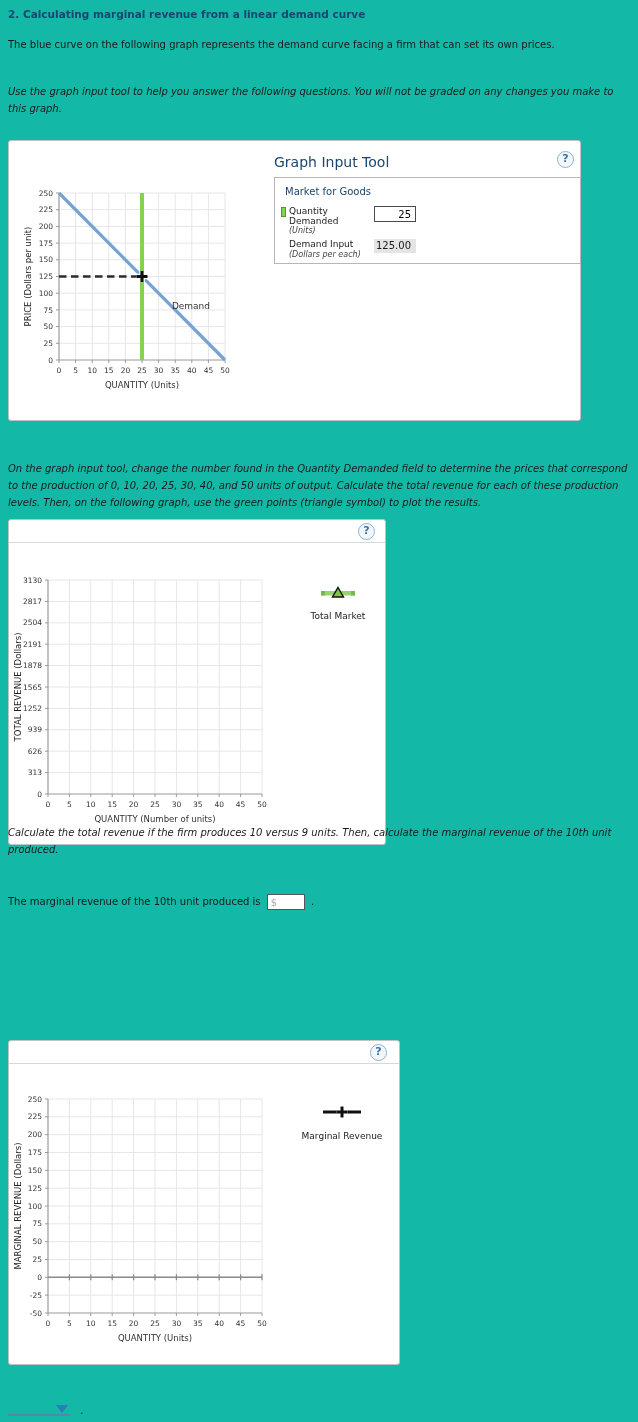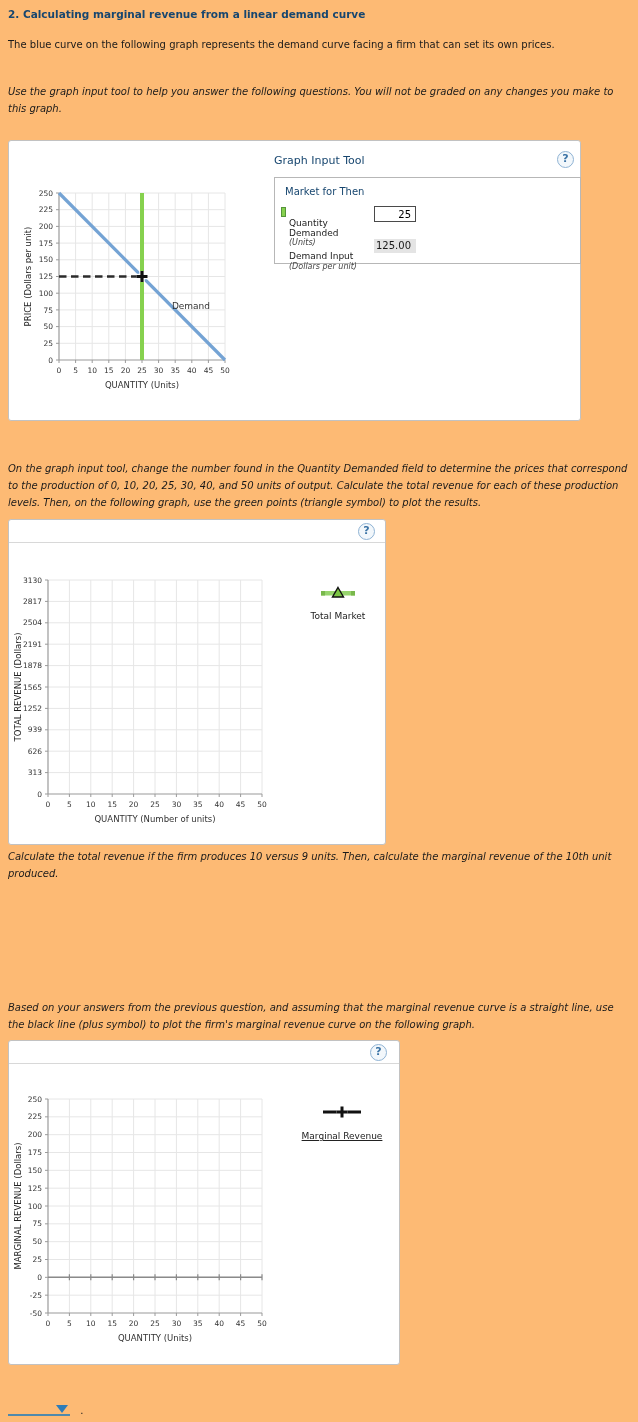--- a/index.html
+++ b/index.html
@@ -1,33 +1,33 @@
 <!DOCTYPE html>
 <html><head>
 <meta charset="utf-8">
 <style>
   * { box-sizing: border-box; }
   html,body { margin:0; padding:0; background:#fff; }
   body { font-family:"DejaVu Sans","Liberation Sans",sans-serif; color:#1a1a1a; }
-  .page { position:relative; width:638px; height:1422px; background:#fdba74; overflow:hidden; }
+  .page { position:relative; width:638px; height:1422px; background:#14b8a6; overflow:hidden; }
   .para { position:absolute; font-size:10px; line-height:17px; color:#1a1a1a; }
   .italic { font-style:italic; }
   .title { position:absolute; font-size:10.5px; font-weight:bold; color:#17466F; }
 
   .panel { position:absolute; border:1px solid #c2c2c2; border-radius:3px; background:#fff; }
   .panel-strip { position:absolute; left:0; top:0; right:0; height:23px; border-bottom:1px solid #d8d8d8; }
 
   .help { position:absolute; width:17px; height:17px; border-radius:50%;
           border:1.5px solid #8fb3d4; background:#f2f7fb; color:#3c74a6;
           font-size:11px; font-weight:bold; text-align:center; line-height:14px; cursor:pointer; }
 
-  .git-title { position:absolute; font-size:11px; color:#17466F; }
+  .git-title { position:absolute; font-size:14px; color:#17466F; }
   .market-box { position:absolute; border:1px solid #b7b7b7; background:#fff; }
   .market-title { position:absolute; left:10px; top:8px; font-size:10px; color:#17466F; }
-  .fld-label { position:absolute; font-size:9px; color:#222; line-height:9.5px; width:80px;margin-top:12px; }
+  .fld-label { position:absolute; font-size:9px; color:#222; line-height:9.5px; width:80px; }
   .fld-sub { font-style:italic; font-size:8px; color:#444; }
   .green-sq { position:absolute; width:5px; height:10px; background:#86d14e; border:1px solid #55943a; }
   .gi-input { position:absolute; width:42px; height:16px; border:1px solid #4a4a4a; background:#fff;
               font-family:inherit; font-size:10px; text-align:right; padding:0 4px; }
   .gi-grey { position:absolute; width:42px; height:14px; background:#e4e4e4; font-size:10px;
              text-align:right; padding:1px 5px 0 0; color:#1a1a1a; }
 
   .chart { position:absolute; }
   .legend { position:absolute; text-align:center; font-size:9px; color:#222; cursor:pointer; }
   .legend .sym { display:inline-block; }
@@ -128,32 +128,32 @@
           <path d="M117.5 93.5 H128.5 M123 88 V99" stroke="#111" stroke-width="3.2"></path>
           <text x="152.88" y="126.232" text-anchor="start" font-size="9" fill="#333" font-family="DejaVu Sans,sans-serif">Demand</text>
           <text x="123" y="205" text-anchor="middle" font-size="8.5" fill="#333" font-family="DejaVu Sans,sans-serif">QUANTITY (Units)</text>
           <text x="12" y="93.5" text-anchor="middle" font-size="8.5" fill="#222" font-family="DejaVu Sans,sans-serif" transform="rotate(-90,12,93.5)">PRICE (Dollars per unit)</text>
         </svg></div>
 
     <div class="git-title" style="left:265px; top:13px;">Graph Input Tool</div>
     <div class="help" style="left:548px; top:10px;">?</div>
 
     <div class="market-box" style="left:265px; top:36px; width:307px; height:87px;">
-      <div class="market-title">Market for Then</div>
+      <div class="market-title">Market for Goods</div>
 
       <span class="green-sq" style="left:6px; top:29px;"></span>
       <div class="fld-label" style="left:14px; top:29px; width:62px;">
         <span>Quantity Demanded</span><br>
         <span class="fld-sub">(Units)</span>
       </div>
       <input class="gi-input" style="left: 99px; top: 28px;" value="25">
 
       <div class="fld-label" style="left:14px; top:62px; width:86px;">
         <span>Demand Input</span><br>
-        <span class="fld-sub">(Dollars per unit)</span>
+        <span class="fld-sub">(Dollars per each)</span>
       </div>
       <div class="gi-grey" style="left:99px; top:61px;">125.00</div>
     </div>
   </div>
 
   <div class="para italic" style="left:8px; top:460px; width:624px;">On the graph input tool, change the number found in the Quantity Demanded field to determine the prices that correspond to the production of 0, 10, 20, 25, 30, 40, and 50 units of output. Calculate the total revenue for each of these production levels. Then, on the following graph, use the green points (triangle symbol) to plot the results.</div>
 
   <div class="panel" style="left:8px; top:519px; width:378px; height:326px;">
     <div class="panel-strip">
       <div class="help" style="right:10px; top:3px;">?</div>
@@ -234,24 +234,28 @@
           <rect x="3" y="5" width="34" height="4.5" fill="#97d46d"></rect>
           <rect x="3" y="5" width="4" height="4.5" fill="#79b84c"></rect>
           <rect x="33" y="5" width="4" height="4.5" fill="#79b84c"></rect>
           <polygon points="20,1.5 25.5,11 14.5,11" fill="#7cc544" stroke="#111" stroke-width="1.4"></polygon>
         </svg>
       </span>
       <div class="lbl">Total Market</div>
     </div>
   </div>
 
-  <div class="para italic" style="left:8px; top:848px; width:624px;">Calculate the total revenue if the firm produces 10 versus 9 units. Then, calculate the marginal revenue of the 10th unit produced.</div>
-
-
-  <div class="para italic" style="left:8px; top:999px; width:624px;">Based on your answers from the previous question, and assuming that the marginal revenue curve is a straight line, use the black line (plus symbol) to plot the firm's marginal revenue curve on the following graph.</div>
+  <div class="para italic" style="left:8px; top:824px; width:624px;">Calculate the total revenue if the firm produces 10 versus 9 units. Then, calculate the marginal revenue of the 10th unit produced.</div>
+  <div class="ans-row" style="left:8px; top:894px;">
+    <span>The marginal revenue of the 10th unit produced is</span>
+    <input class="ans-input" placeholder="$" style="">
+    <span>.</span>
+  </div>
+
+
 
   <div class="panel" style="left:8px; top:1040px; width:392px; height:325px;">
     <div class="panel-strip">
       <div class="help" style="right:12px; top:3px;">?</div>
     </div>
     <div class="chart" id="chart-mr" style="left:0px; top:30px; width:280px; height:280px;"><svg width="280" height="280" viewBox="0 0 280 280">
           <line x1="60.400000000000006" y1="28" x2="60.400000000000006" y2="242" stroke="#e6e6e6" stroke-width="1"></line>
           <line x1="81.80000000000001" y1="28" x2="81.80000000000001" y2="242" stroke="#e6e6e6" stroke-width="1"></line>
           <line x1="103.2" y1="28" x2="103.2" y2="242" stroke="#e6e6e6" stroke-width="1"></line>
           <line x1="124.60000000000001" y1="28" x2="124.60000000000001" y2="242" stroke="#e6e6e6" stroke-width="1"></line>
@@ -330,21 +334,21 @@
           <line x1="124.60000000000001" y1="203.33333333333334" x2="124.60000000000001" y2="209.33333333333334" stroke="#8a8a8a" stroke-width="1.2"></line>
           <line x1="146" y1="203.33333333333334" x2="146" y2="209.33333333333334" stroke="#8a8a8a" stroke-width="1.2"></line>
           <line x1="167.4" y1="203.33333333333334" x2="167.4" y2="209.33333333333334" stroke="#8a8a8a" stroke-width="1.2"></line>
           <line x1="188.79999999999998" y1="203.33333333333334" x2="188.79999999999998" y2="209.33333333333334" stroke="#8a8a8a" stroke-width="1.2"></line>
           <line x1="210.20000000000002" y1="203.33333333333334" x2="210.20000000000002" y2="209.33333333333334" stroke="#8a8a8a" stroke-width="1.2"></line>
           <line x1="231.6" y1="203.33333333333334" x2="231.6" y2="209.33333333333334" stroke="#8a8a8a" stroke-width="1.2"></line>
           <line x1="253" y1="203.33333333333334" x2="253" y2="209.33333333333334" stroke="#8a8a8a" stroke-width="1.2"></line>
           <text x="146" y="270" text-anchor="middle" font-size="8.5" fill="#333" font-family="DejaVu Sans,sans-serif">QUANTITY (Units)</text>
           <text x="12" y="135" text-anchor="middle" font-size="8.5" fill="#222" font-family="DejaVu Sans,sans-serif" transform="rotate(-90,12,135)">MARGINAL REVENUE (Dollars)</text>
         </svg></div>
-    <div class="legend" style="left:283px; top:64px; width:100px;text-decoration:underline;">
+    <div class="legend" style="left:283px; top:64px; width:100px;">
       <span class="sym">
         <svg width="44" height="14" viewBox="0 0 44 14">
           <line x1="3" y1="7" x2="41" y2="7" stroke="#111" stroke-width="3"></line>
           <path d="M22 1.5 V12.5 M16.5 7 H27.5" stroke="#fff" stroke-width="5.2"></path>
           <path d="M22 1.5 V12.5 M16.5 7 H27.5" stroke="#111" stroke-width="3"></path>
         </svg>
       </span>
       <div class="lbl">Marginal Revenue</div>
     </div>
   </div>

